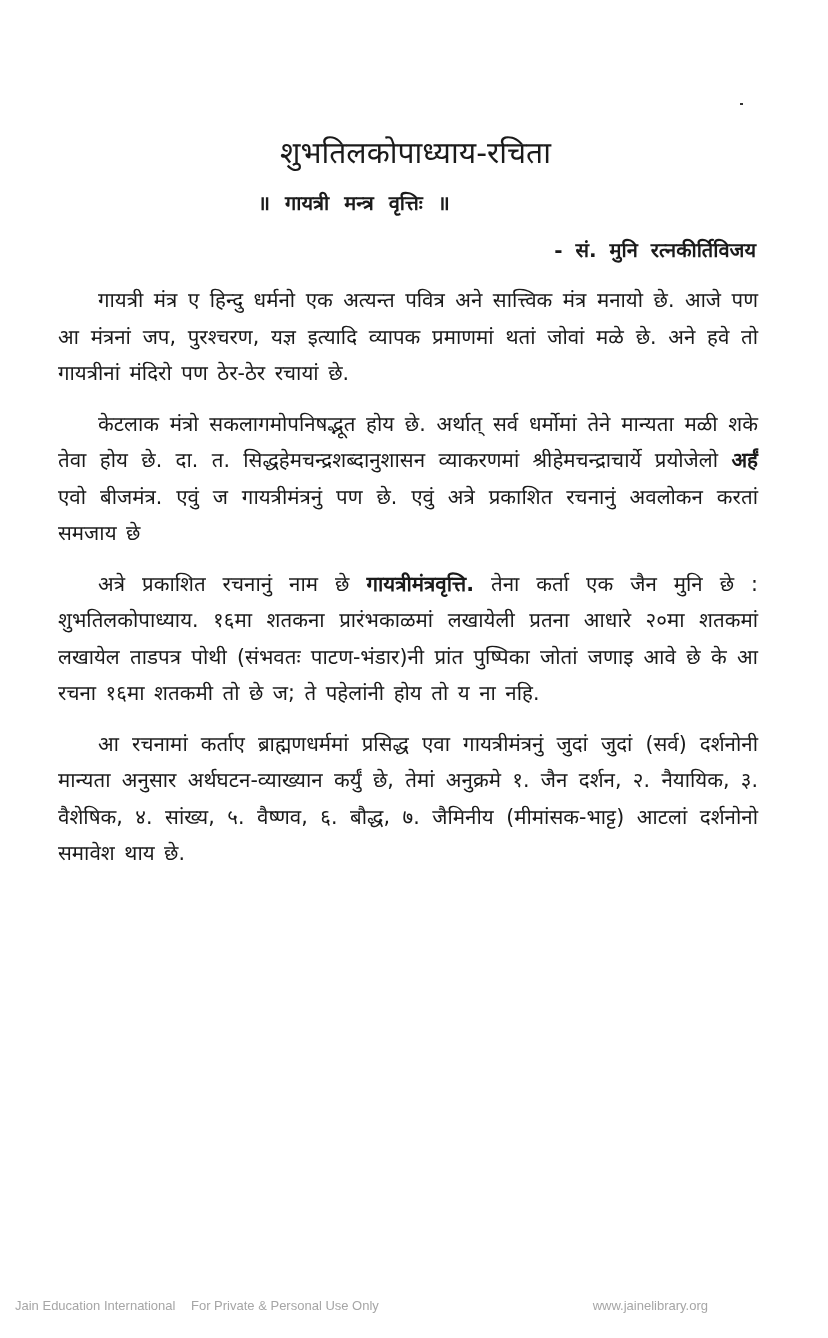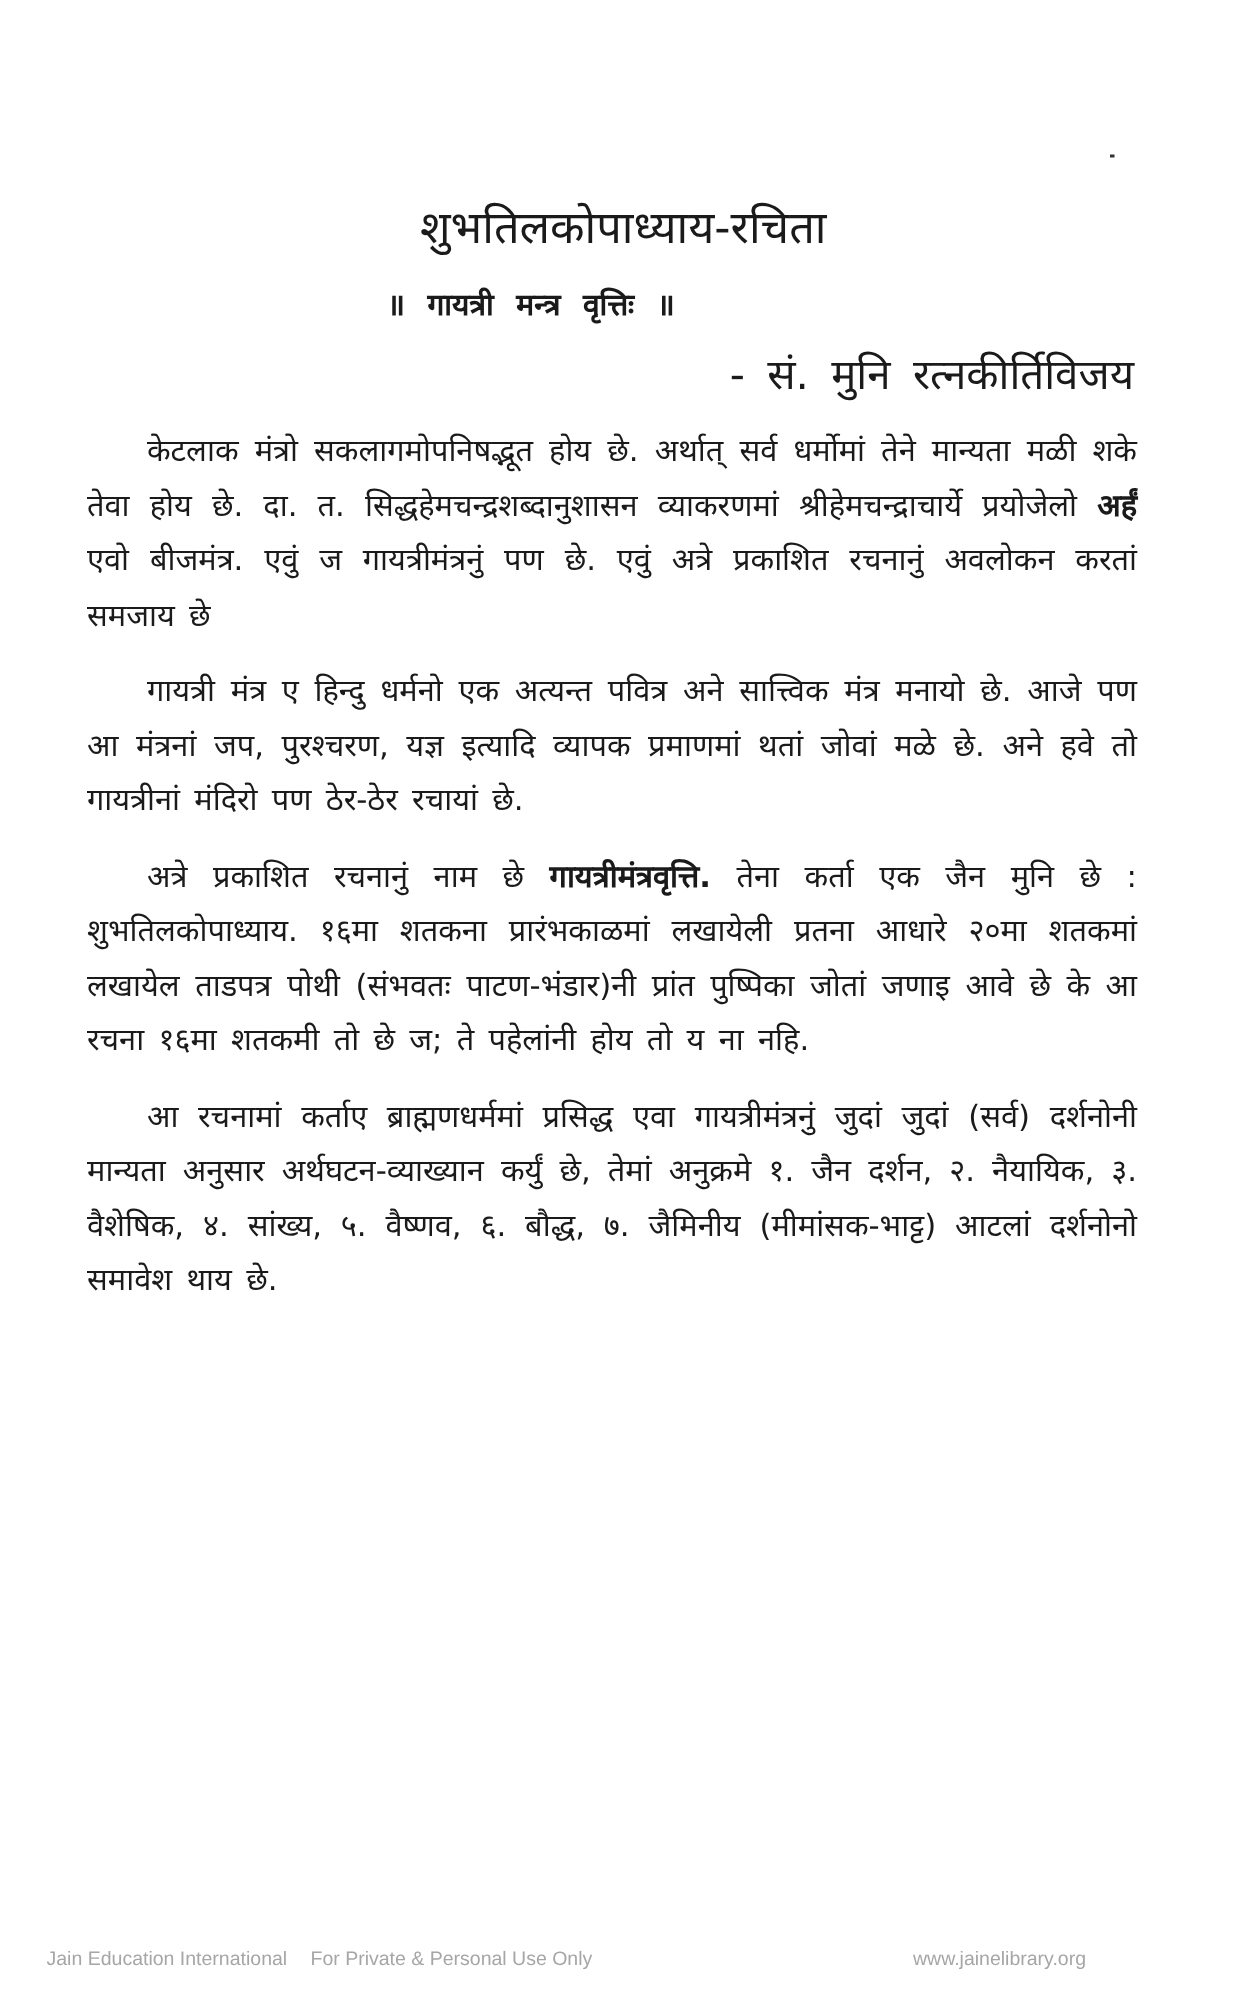--- a/index.html
+++ b/index.html
@@ -44,22 +44,22 @@
       font-size: 20px;
       font-weight: bold;
       line-height: 34px;
       white-space: nowrap;
       word-spacing: 8px;
     }
     .editor {
       position: absolute;
       right: 72px;
       top: 96px;
-      font-size: 28px;
-      font-weight: normal;
+      font-size: 20px;
+      font-weight: bold;
       line-height: 32px;
       white-space: nowrap;
       word-spacing: 6px;
     }
     .body-text {
       position: absolute;
       left: 58px;
       top: 282px;
       width: 700px;
     }
@@ -70,21 +70,21 @@
       text-align: justify;
       text-indent: 40px;
       word-spacing: 3px;
     }
     .para b {
       font-weight: bold;
     }
     .footer {
       position: absolute;
       top: 1298px;
-      left: 16px;
+      left: 0;
       width: 728px;
       height: 20px;
       font-family: "Liberation Sans", sans-serif;
       font-size: 13px;
       color: #a6a6a6;
     }
     .footer span {
       position: absolute;
       top: 0;
       white-space: nowrap;
@@ -99,26 +99,26 @@
 <div class="speck"></div>
 
 <div class="header-block">
   <div class="subtitle">शुभतिलकोपाध्याय-रचिता</div>
   <div class="title">॥ गायत्री मन्त्र वृत्तिः ॥</div>
   <div class="editor">- सं. मुनि रत्नकीर्तिविजय</div>
 </div>
 
 <div class="body-text">
   <p class="para">
+    <span>गायत्री मंत्र ए हिन्दु धर्मनो एक अत्यन्त पवित्र अने सात्त्विक मंत्र मनायो छे. आजे पण आ मंत्रनां जप, पुरश्चरण, यज्ञ इत्यादि व्यापक प्रमाणमां थतां जोवां मळे छे. अने हवे तो गायत्रीनां मंदिरो पण ठेर-ठेर रचायां छे.</span>
+  </p>
+  <p class="para">
     <span>केटलाक मंत्रो सकलागमोपनिषद्भूत होय छे. अर्थात् सर्व धर्मोमां तेने मान्यता मळी शके तेवा होय छे. दा. त. सिद्धहेमचन्द्रशब्दानुशासन व्याकरणमां श्रीहेमचन्द्राचार्ये प्रयोजेलो</span>
     <b>अर्हं</b>
     <span>एवो बीजमंत्र. एवुं ज गायत्रीमंत्रनुं पण छे. एवुं अत्रे प्रकाशित रचनानुं अवलोकन करतां समजाय छे</span>
-  </p>
-  <p class="para">
-    <span>गायत्री मंत्र ए हिन्दु धर्मनो एक अत्यन्त पवित्र अने सात्त्विक मंत्र मनायो छे. आजे पण आ मंत्रनां जप, पुरश्चरण, यज्ञ इत्यादि व्यापक प्रमाणमां थतां जोवां मळे छे. अने हवे तो गायत्रीनां मंदिरो पण ठेर-ठेर रचायां छे.</span>
   </p>
   <p class="para">
     <span>अत्रे प्रकाशित रचनानुं नाम छे</span>
     <b>गायत्रीमंत्रवृत्ति.</b>
     <span>तेना कर्ता एक जैन मुनि छे : शुभतिलकोपाध्याय. १६मा शतकना प्रारंभकाळमां लखायेली प्रतना आधारे २०मा शतकमां लखायेल ताडपत्र पोथी (संभवतः पाटण-भंडार)नी प्रांत पुष्पिका जोतां जणाइ आवे छे के आ रचना १६मा शतकमी तो छे ज; ते पहेलांनी होय तो य ना नहि.</span>
   </p>
   <p class="para">
     <span>आ रचनामां कर्ताए ब्राह्मणधर्ममां प्रसिद्ध एवा गायत्रीमंत्रनुं जुदां जुदां (सर्व) दर्शनोनी मान्यता अनुसार अर्थघटन-व्याख्यान कर्युं छे, तेमां अनुक्रमे १. जैन दर्शन, २. नैयायिक, ३. वैशेषिक, ४. सांख्य, ५. वैष्णव, ६. बौद्ध, ७. जैमिनीय (मीमांसक-भाट्ट) आटलां दर्शनोनो समावेश थाय छे.</span>
   </p>
 </div>

